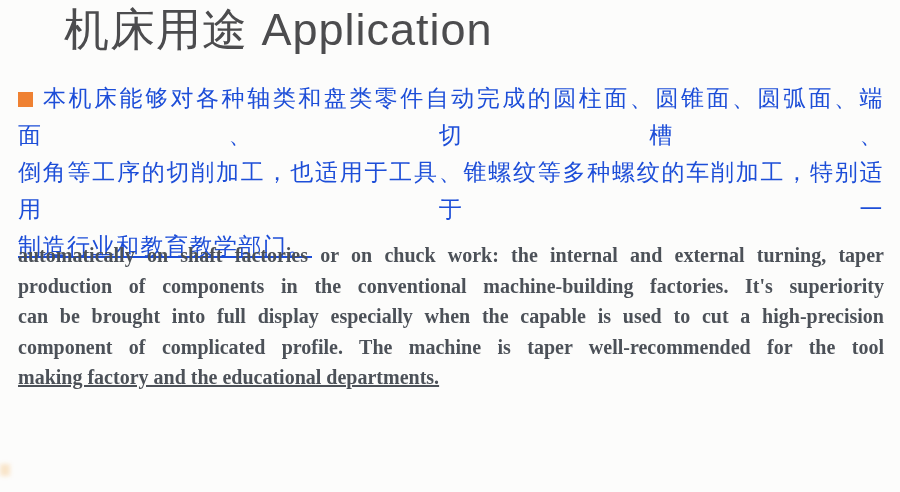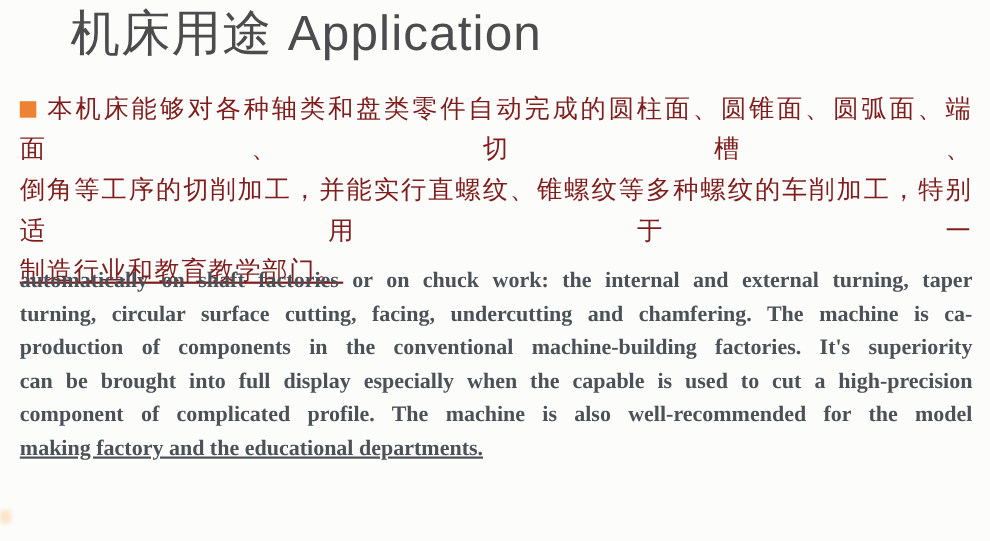--- a/index.html
+++ b/index.html
@@ -20,21 +20,21 @@
     color: #4c4c4e;
   }
 
   .para { position: absolute; left: 18px; width: 866px; }
 
   .para-zh {
     top: 80px;
     font-size: 23px;
     line-height: 37px;
     letter-spacing: 1.5px;
-    color: #7f1d1d;
+    color: #1d4ed8;
   }
 
   .para-en {
     top: 240px;
     font-family: "Liberation Serif", serif;
     font-size: 20px;
     font-weight: 600;
     line-height: 30.5px;
     color: #4c5158;
   }
@@ -66,28 +66,27 @@
 <body>
 
 <div class="page">
 
   <h1 class="title">机床用途 Application</h1>
 
   <div class="para para-zh">
     <div class="line">
       <span class="bullet"></span><span>本机床能够对各种轴类和盘类零件自动完成的圆柱面、圆锥面、圆弧面、端面、切槽、</span>
     </div>
-    <div class="line">倒角等工序的切削加工，并能实行直螺纹、锥螺纹等多种螺纹的车削加工，特别适用于一</div>
+    <div class="line">倒角等工序的切削加工，也适用于工具、锥螺纹等多种螺纹的车削加工，特别适用于一</div>
     <div class="line last">制造行业和教育教学部门。</div>
   </div>
 
   <div class="para para-en">
     <div class="line">automatically on shaft factories or on chuck work: the internal and external turning, taper</div>
-    <div class="line">turning, circular surface cutting, facing, undercutting and chamfering. The machine is ca-</div>
     <div class="line">production of components in the conventional machine-building factories. It's superiority</div>
     <div class="line">can be brought into full display especially when the capable is used to cut a high-precision</div>
-    <div class="line">component of complicated profile. The machine is also well-recommended for the model</div>
+    <div class="line">component of complicated profile. The machine is taper well-recommended for the tool</div>
     <div class="line last">making factory and the educational departments.</div>
   </div>
 
   <div class="scan-artifact"></div>
 
 </div>
 
 </body></html>

